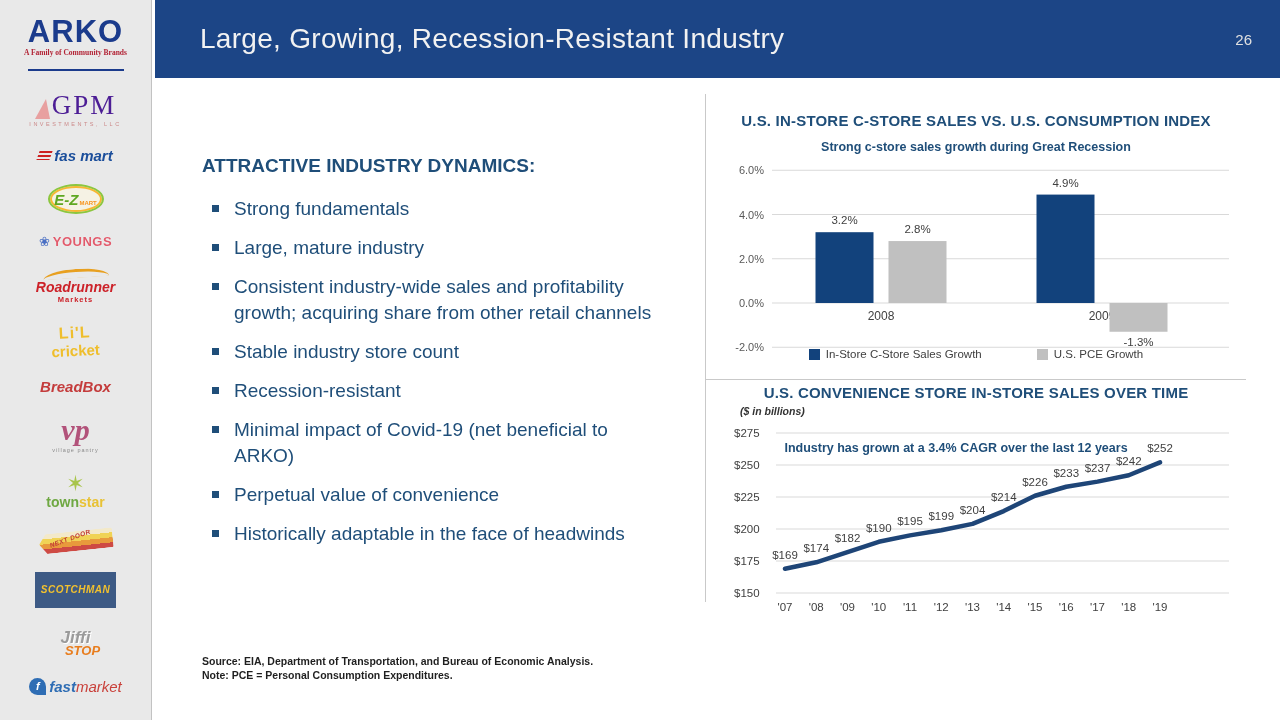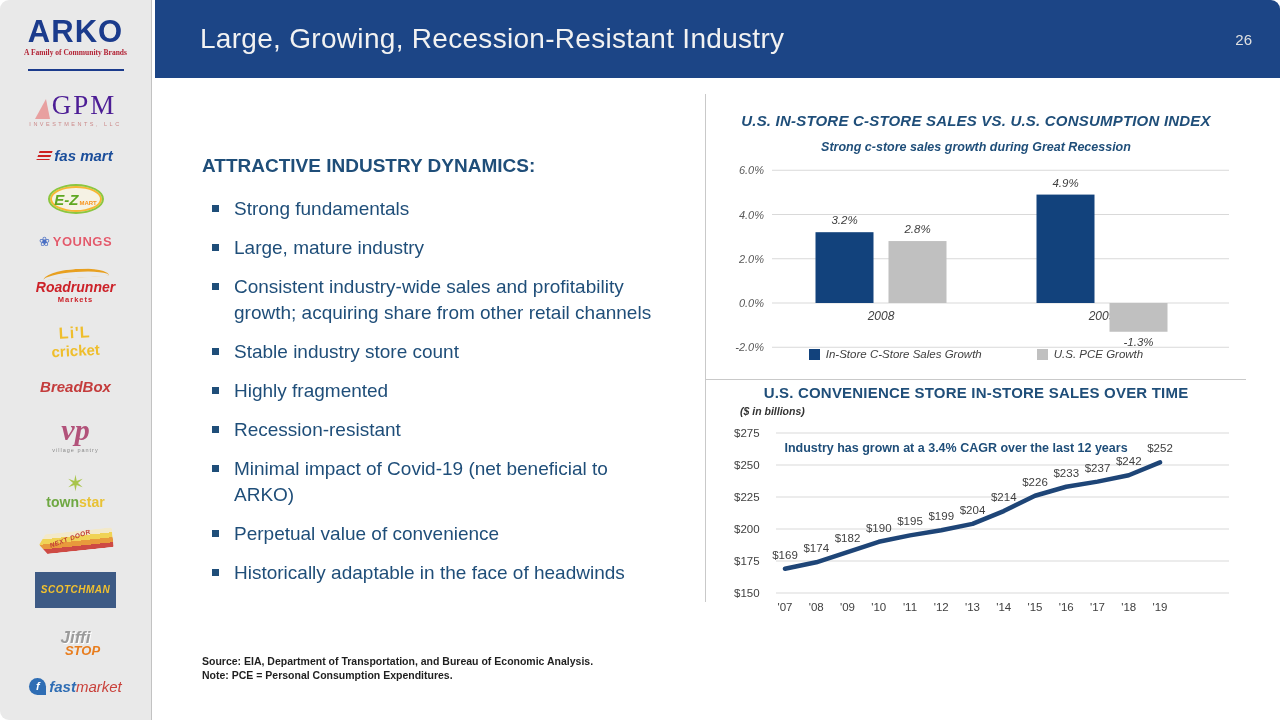--- a/index.html
+++ b/index.html
@@ -1,18 +1,18 @@
 <!DOCTYPE html>
 <html><head>
 <meta charset="utf-8">
 <style>
   * { margin:0; padding:0; box-sizing:border-box; }
   html,body { width:1280px; height:720px; overflow:hidden; background:#fff;
               font-family:"Liberation Sans", sans-serif; }
-  #slide { position:relative; width:1280px; height:720px; background:#fff; overflow:hidden;border-radius:9px; }
+  #slide { position:relative; width:1280px; height:720px; background:#fff; overflow:hidden; }
 
   
   .sidebar { position:absolute; left:0; top:0; width:152px; height:720px;
              background:#E9E9E9; border-right:1px solid #C2C2C2;
              display:flex; flex-direction:column; align-items:center; padding-top:16px; }
   .logo { margin-bottom:21px; text-align:center; line-height:1; }
   .arko-name { font-size:31px; font-weight:800; color:#1B3B8C; letter-spacing:1px; }
   .arko-tag  { font-family:"Liberation Serif", serif; font-size:7.5px; font-weight:700; color:#B22234; margin-top:2px; }
   .arko-divider { width:96px; border-bottom:2px solid #1B3B8C; margin:12px auto 0; }
   .gpm-row { display:flex; align-items:flex-end; justify-content:center; }
@@ -77,21 +77,21 @@
   .text-col li { position:relative; padding-left:22px; font-size:19px; line-height:26px;
                  margin-bottom:13px; color:#1F4E79; }
   .text-col li::before { content:""; position:absolute; left:0; top:9px; width:7px; height:7px;
                          background:#1F4E79; }
   .source { position:absolute; left:50px; top:576px; font-size:10.5px; font-weight:700;
             color:#1F1F1F; line-height:14px; }
 
   .v-divider { position:absolute; left:553px; top:16px; width:1px; height:508px; background:#C9C9C9; }
 
   .charts { position:absolute; left:554px; top:16px; width:540px; }
-  .chart1 { height:286px; padding-top:17px; border-bottom:1px solid #C9C9C9;font-style:italic; }
+  .chart1 { height:286px; padding-top:17px; border-bottom:1px solid #C9C9C9; }
   .c-title { text-align:center; font-size:15px; font-weight:700; color:#1F4E79;
              letter-spacing:0.2px; line-height:20px; }
   .c-sub { text-align:center; font-size:12.5px; font-weight:600; color:#1F4E79;
            margin-top:8px; line-height:17px; }
   .chart1 svg { display:block; margin-top:4px; }
   .legend { display:flex; justify-content:center; gap:55px; font-size:11.5px; color:#404040;
             margin-top:-12px; }
   .legend-item { display:flex; align-items:center; }
   .legend .sw { width:11px; height:11px; display:inline-block; margin-right:6px; }
   .chart2 { padding-top:3px; }
@@ -184,21 +184,20 @@
 
   <div class="main">
 
     <div class="text-col">
       <h2>ATTRACTIVE INDUSTRY DYNAMICS:</h2>
       <ul>
         <li>Strong fundamentals</li>
         <li>Large, mature industry</li>
         <li>Consistent industry-wide sales and profitability growth; acquiring share from other retail channels</li>
         <li>Stable industry store count</li>
-        <li>Highly fragmented</li>
         <li>Recession-resistant</li>
         <li>Minimal impact of Covid-19 (net beneficial to ARKO)</li>
         <li>Perpetual value of convenience</li>
         <li>Historically adaptable in the face of headwinds</li>
       </ul>
     </div>
 
     <div class="source">
       <div>Source: EIA, Department of Transportation, and Bureau of Economic Analysis.</div>
       <div>Note:  PCE = Personal Consumption Expenditures.</div>

